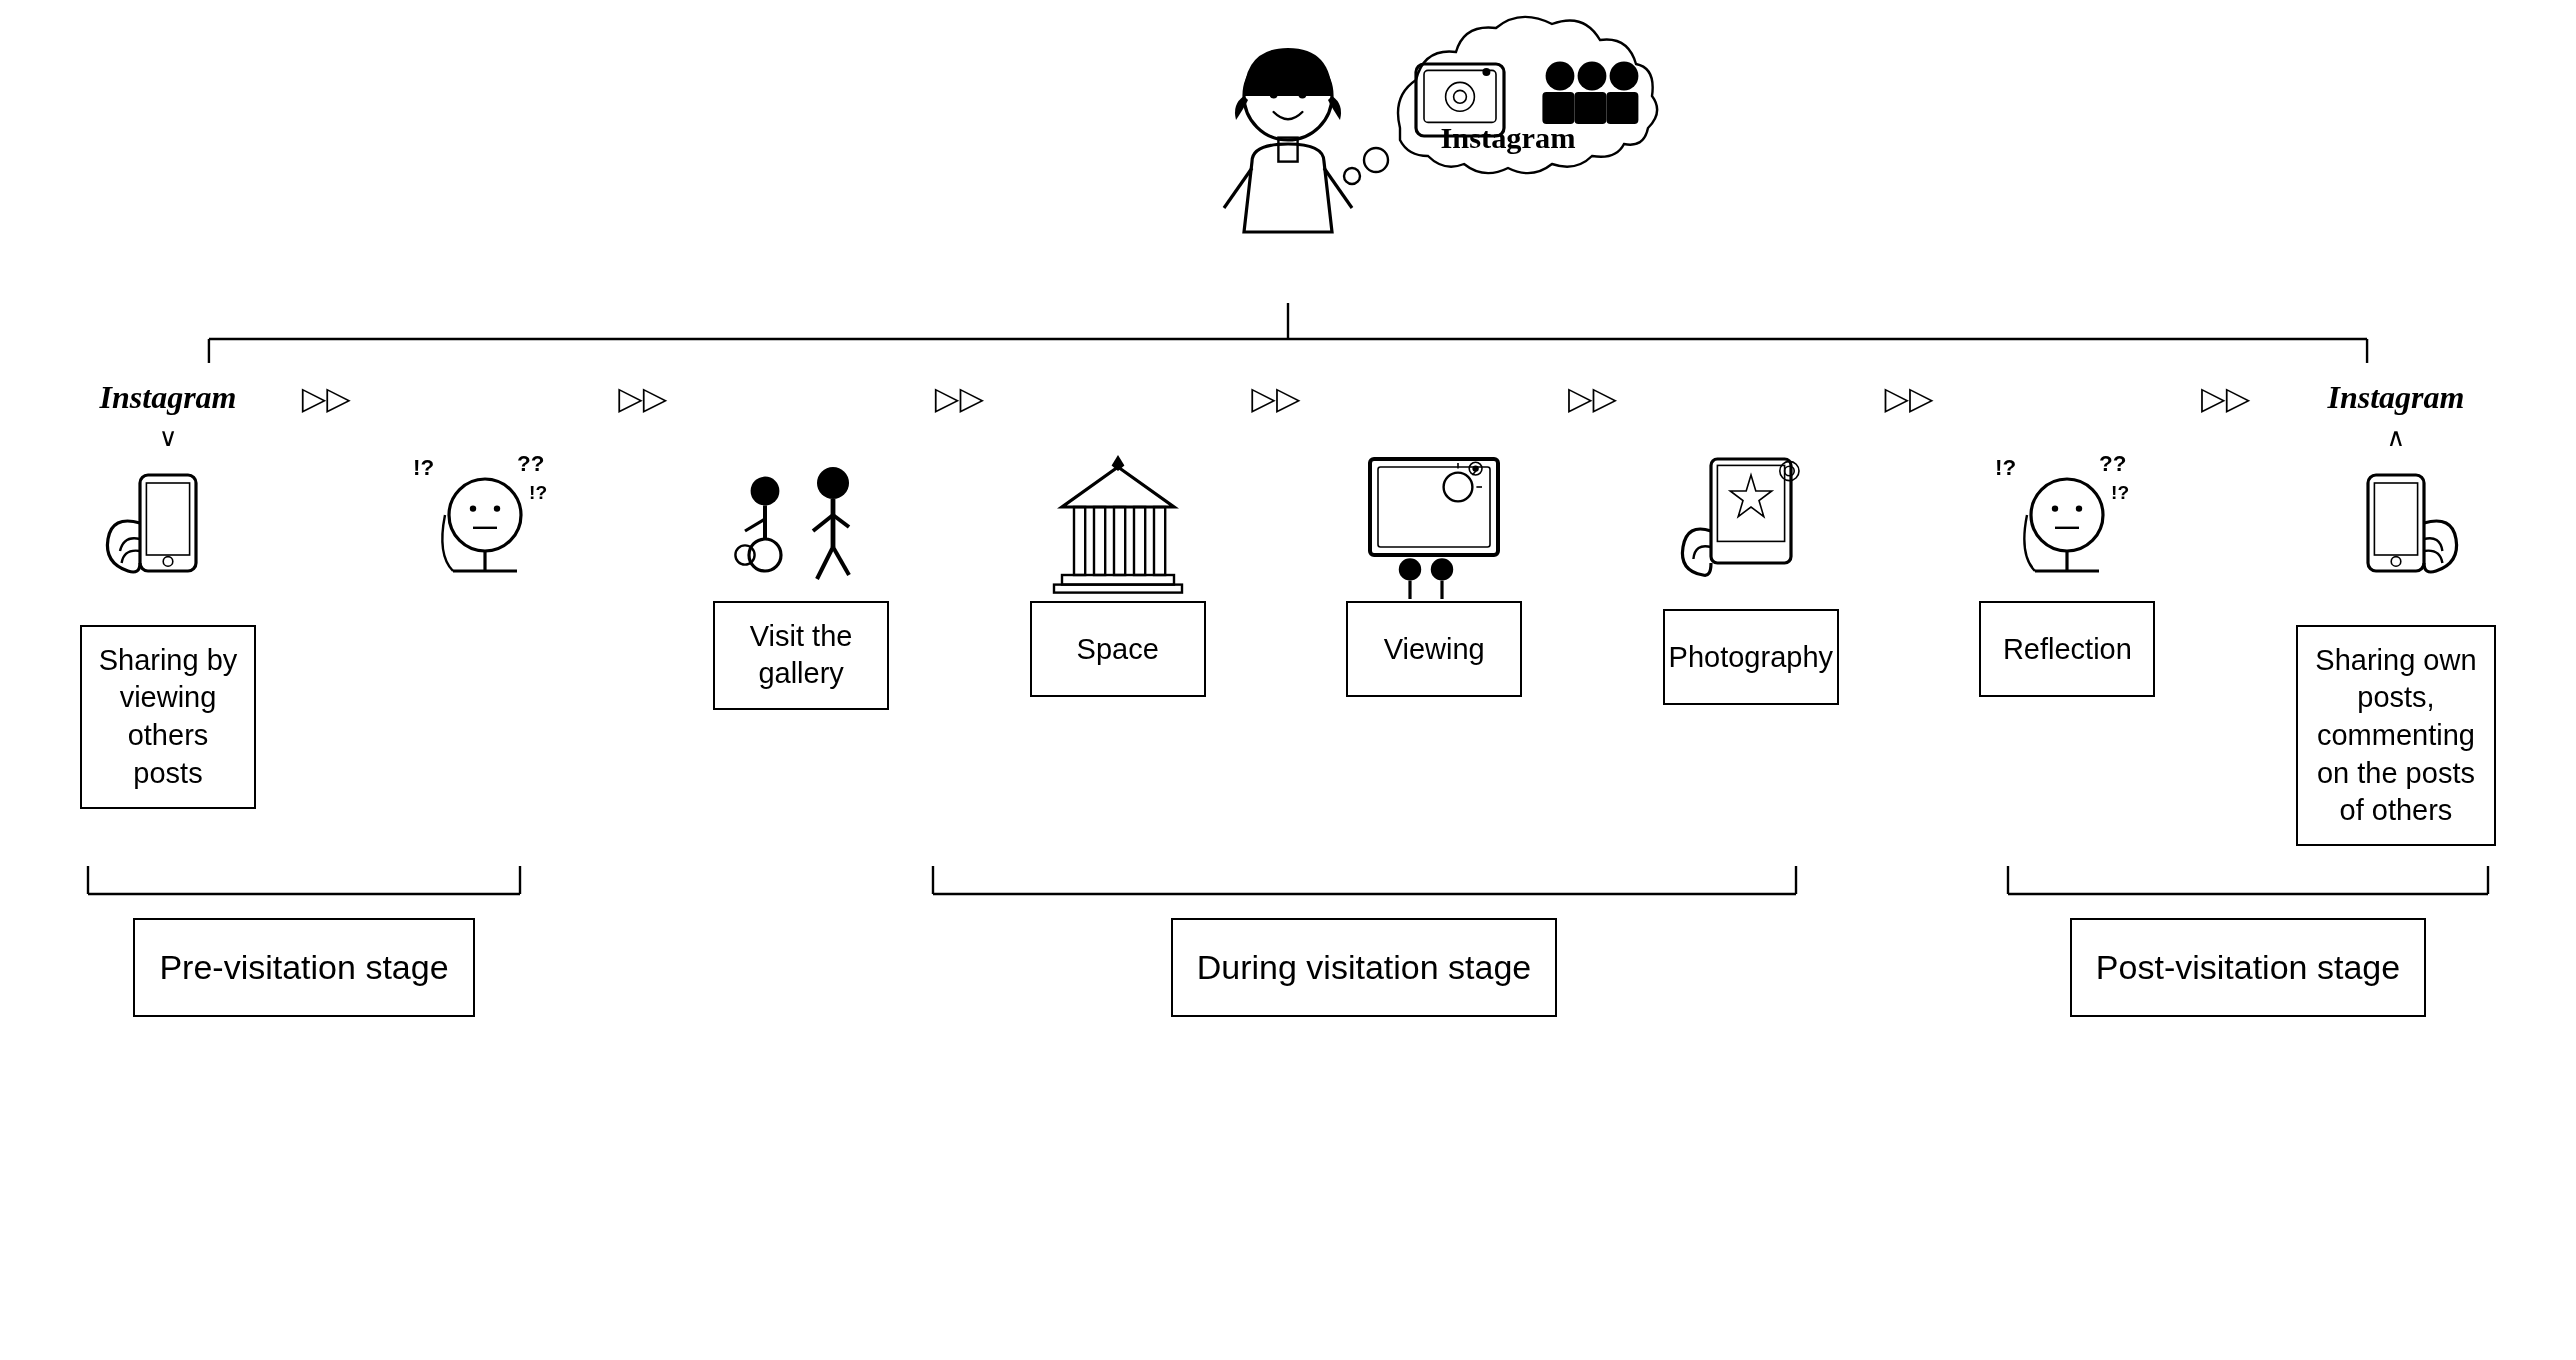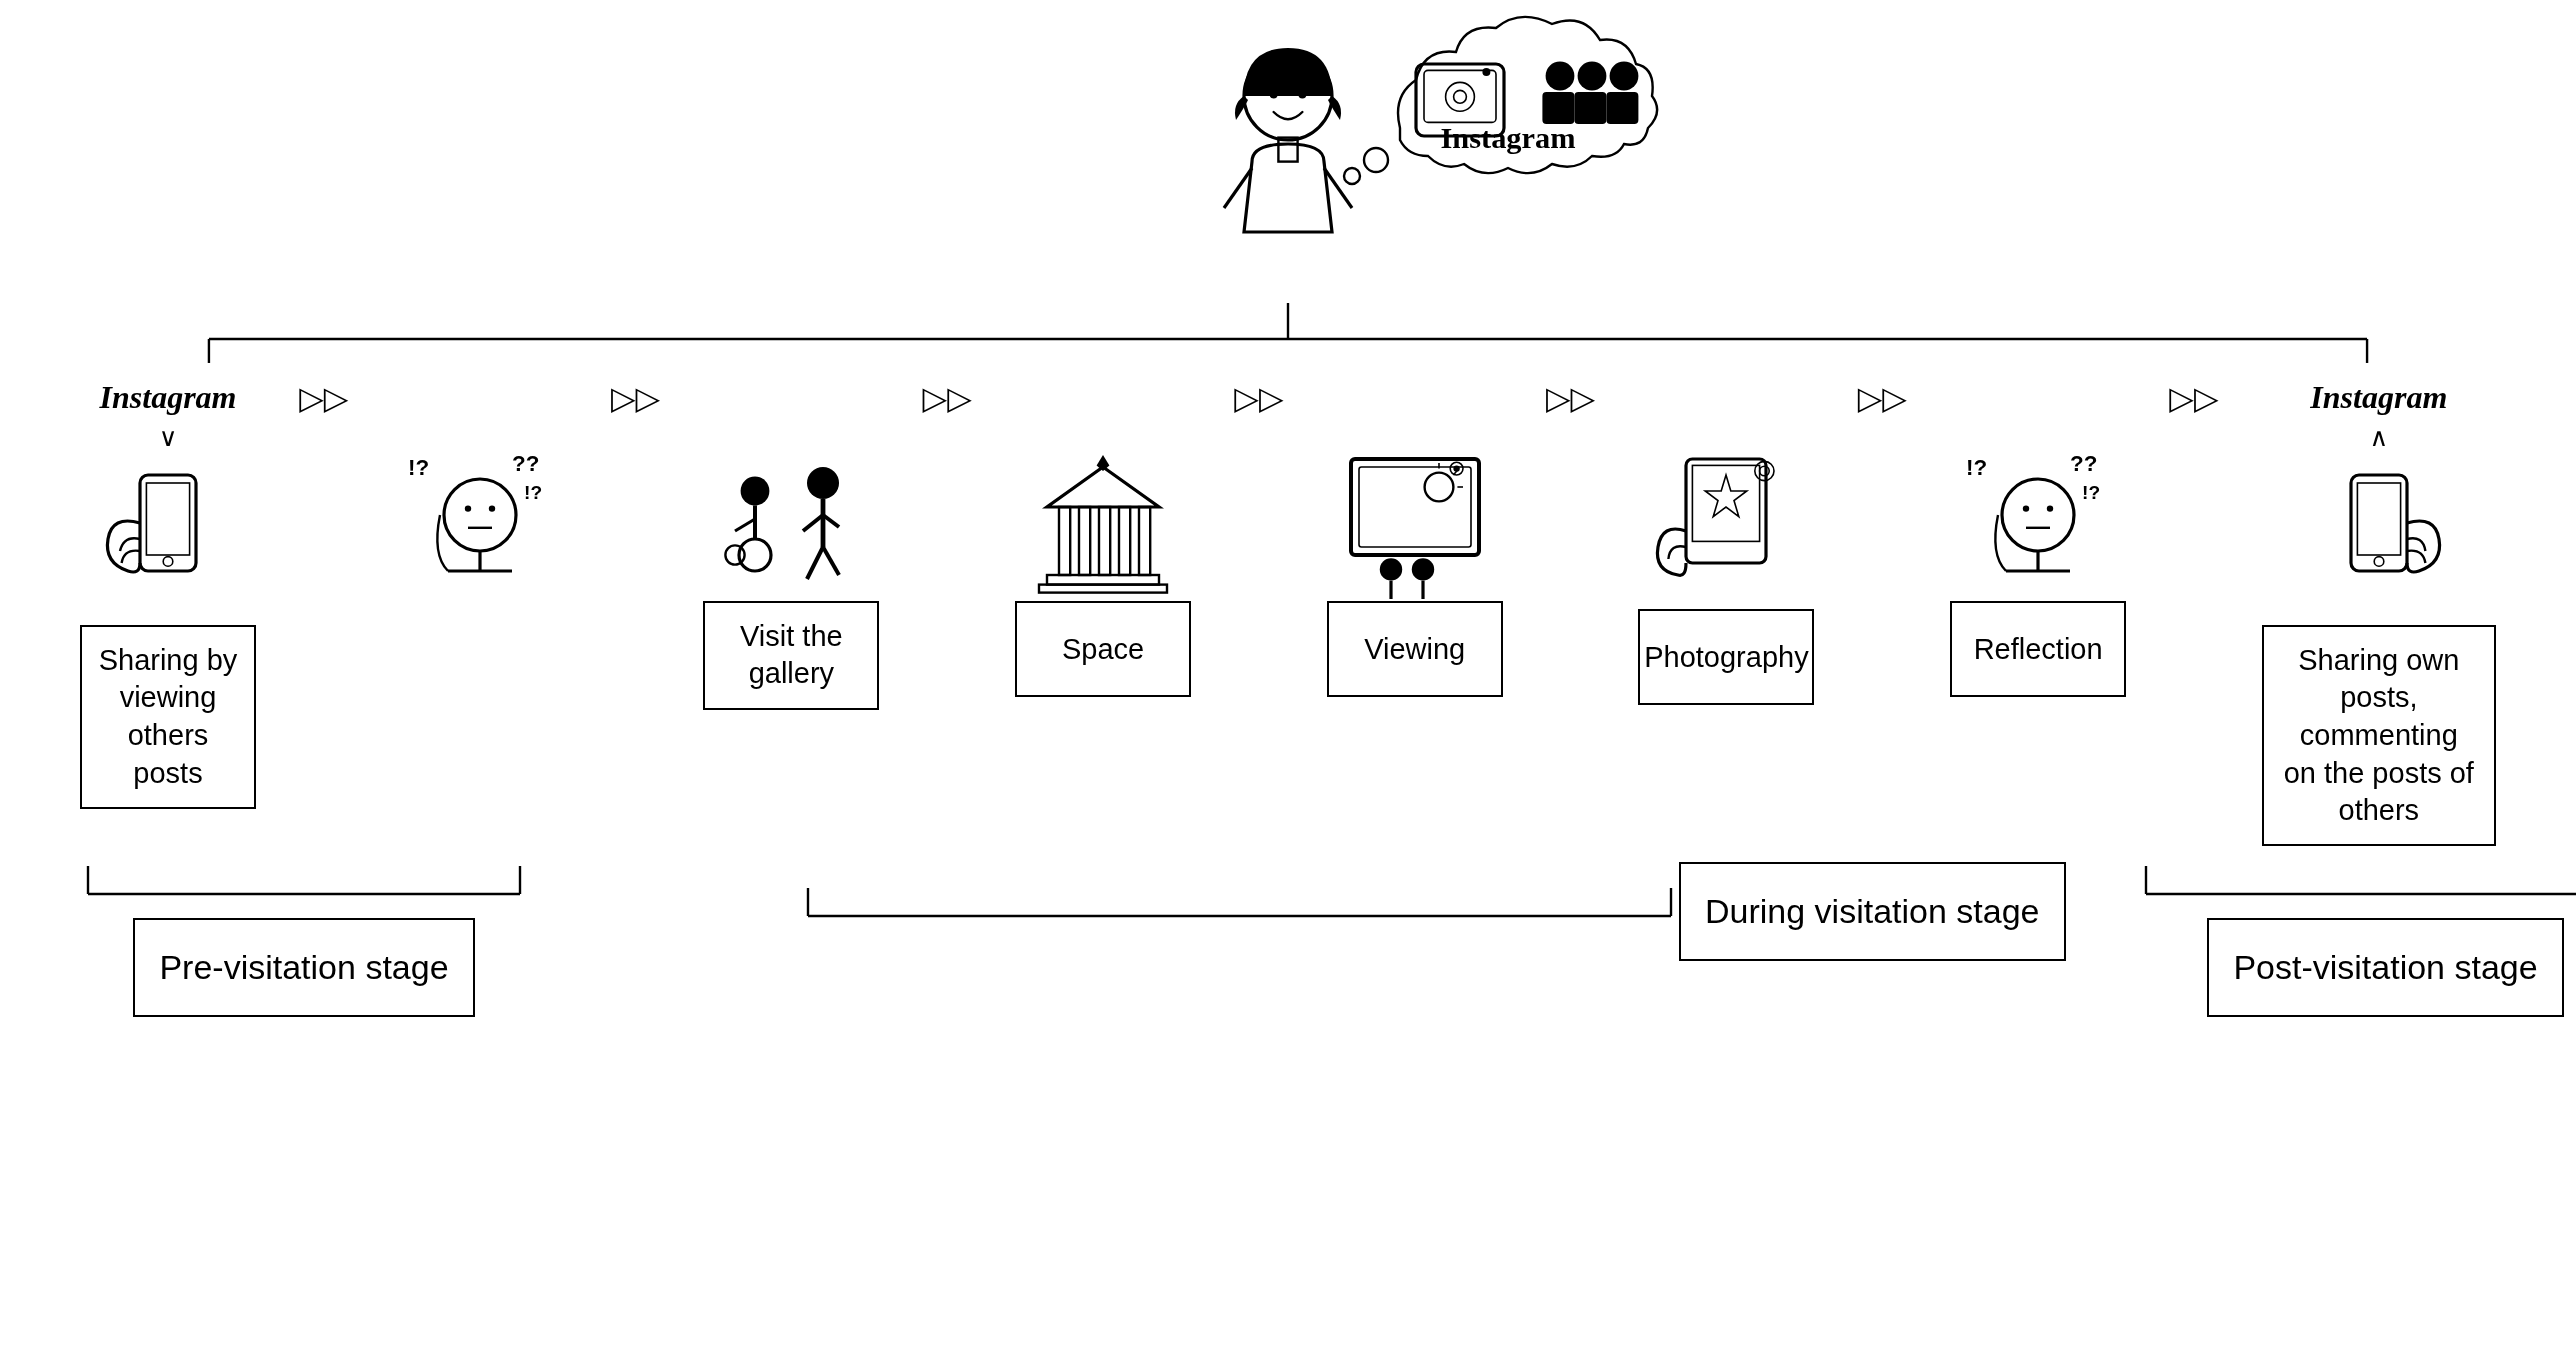--- a/index.html
+++ b/index.html
@@ -293,39 +293,39 @@
       <svg width="144" height="160" viewBox="0 0 180 200">
 
         <rect x="55" y="20" width="70" height="120" rx="10" fill="none" stroke="#000" stroke-width="4"></rect>
         <rect x="63" y="30" width="54" height="90" fill="none" stroke="#000" stroke-width="2"></rect>
         <circle cx="90" cy="128" r="6" fill="none" stroke="#000" stroke-width="2"></circle>
 
         <path d="M125 80 Q160 70 165 100 Q170 130 140 140 Q125 145 125 130" fill="none" stroke="#000" stroke-width="4"></path>
         <path d="M125 100 Q145 95 148 115" fill="none" stroke="#000" stroke-width="3"></path>
         <path d="M125 115 Q145 112 148 130" fill="none" stroke="#000" stroke-width="3"></path>
       </svg>
-      <div class="label-box" style="width:234px; min-height:136px;">Sharing own posts, commenting on the posts of others</div>
+      <div class="label-box" style="width:200px; min-height:136px;">Sharing own posts, commenting on the posts of others</div>
     </div>
 
   </div>
 
   <div style="display:flex; align-items:flex-start; justify-content:space-between; padding:8px 32px 0; gap:16px; margin-top:8px;">
 
     <div style="display:flex; flex-direction:column; align-items:center; flex:0 0 auto;">
       <svg width="448" height="56" viewBox="0 0 560 70">
         <line x1="10" y1="5" x2="10" y2="40" stroke="#000" stroke-width="3"></line>
         <line x1="10" y1="40" x2="550" y2="40" stroke="#000" stroke-width="3"></line>
         <line x1="550" y1="5" x2="550" y2="40" stroke="#000" stroke-width="3"></line>
       </svg>
       <div class="stage-label-box">Pre-visitation stage</div>
     </div>
 
     <div style="flex:0 0 auto; width:240px;"></div>
 
-    <div style="display:flex; flex-direction:row; align-items:center; flex:0 0 auto;">
+    <div style="display:flex; flex-direction:column; align-items:center; flex:0 0 auto;">
       <svg width="879" height="56" viewBox="0 0 1100 70">
         <line x1="10" y1="5" x2="10" y2="40" stroke="#000" stroke-width="3"></line>
         <line x1="10" y1="40" x2="1090" y2="40" stroke="#000" stroke-width="3"></line>
         <line x1="1090" y1="5" x2="1090" y2="40" stroke="#000" stroke-width="3"></line>
       </svg>
       <div class="stage-label-box">During visitation stage</div>
     </div>
 
     <div style="flex:0 0 auto; width:40px;"></div>
 

